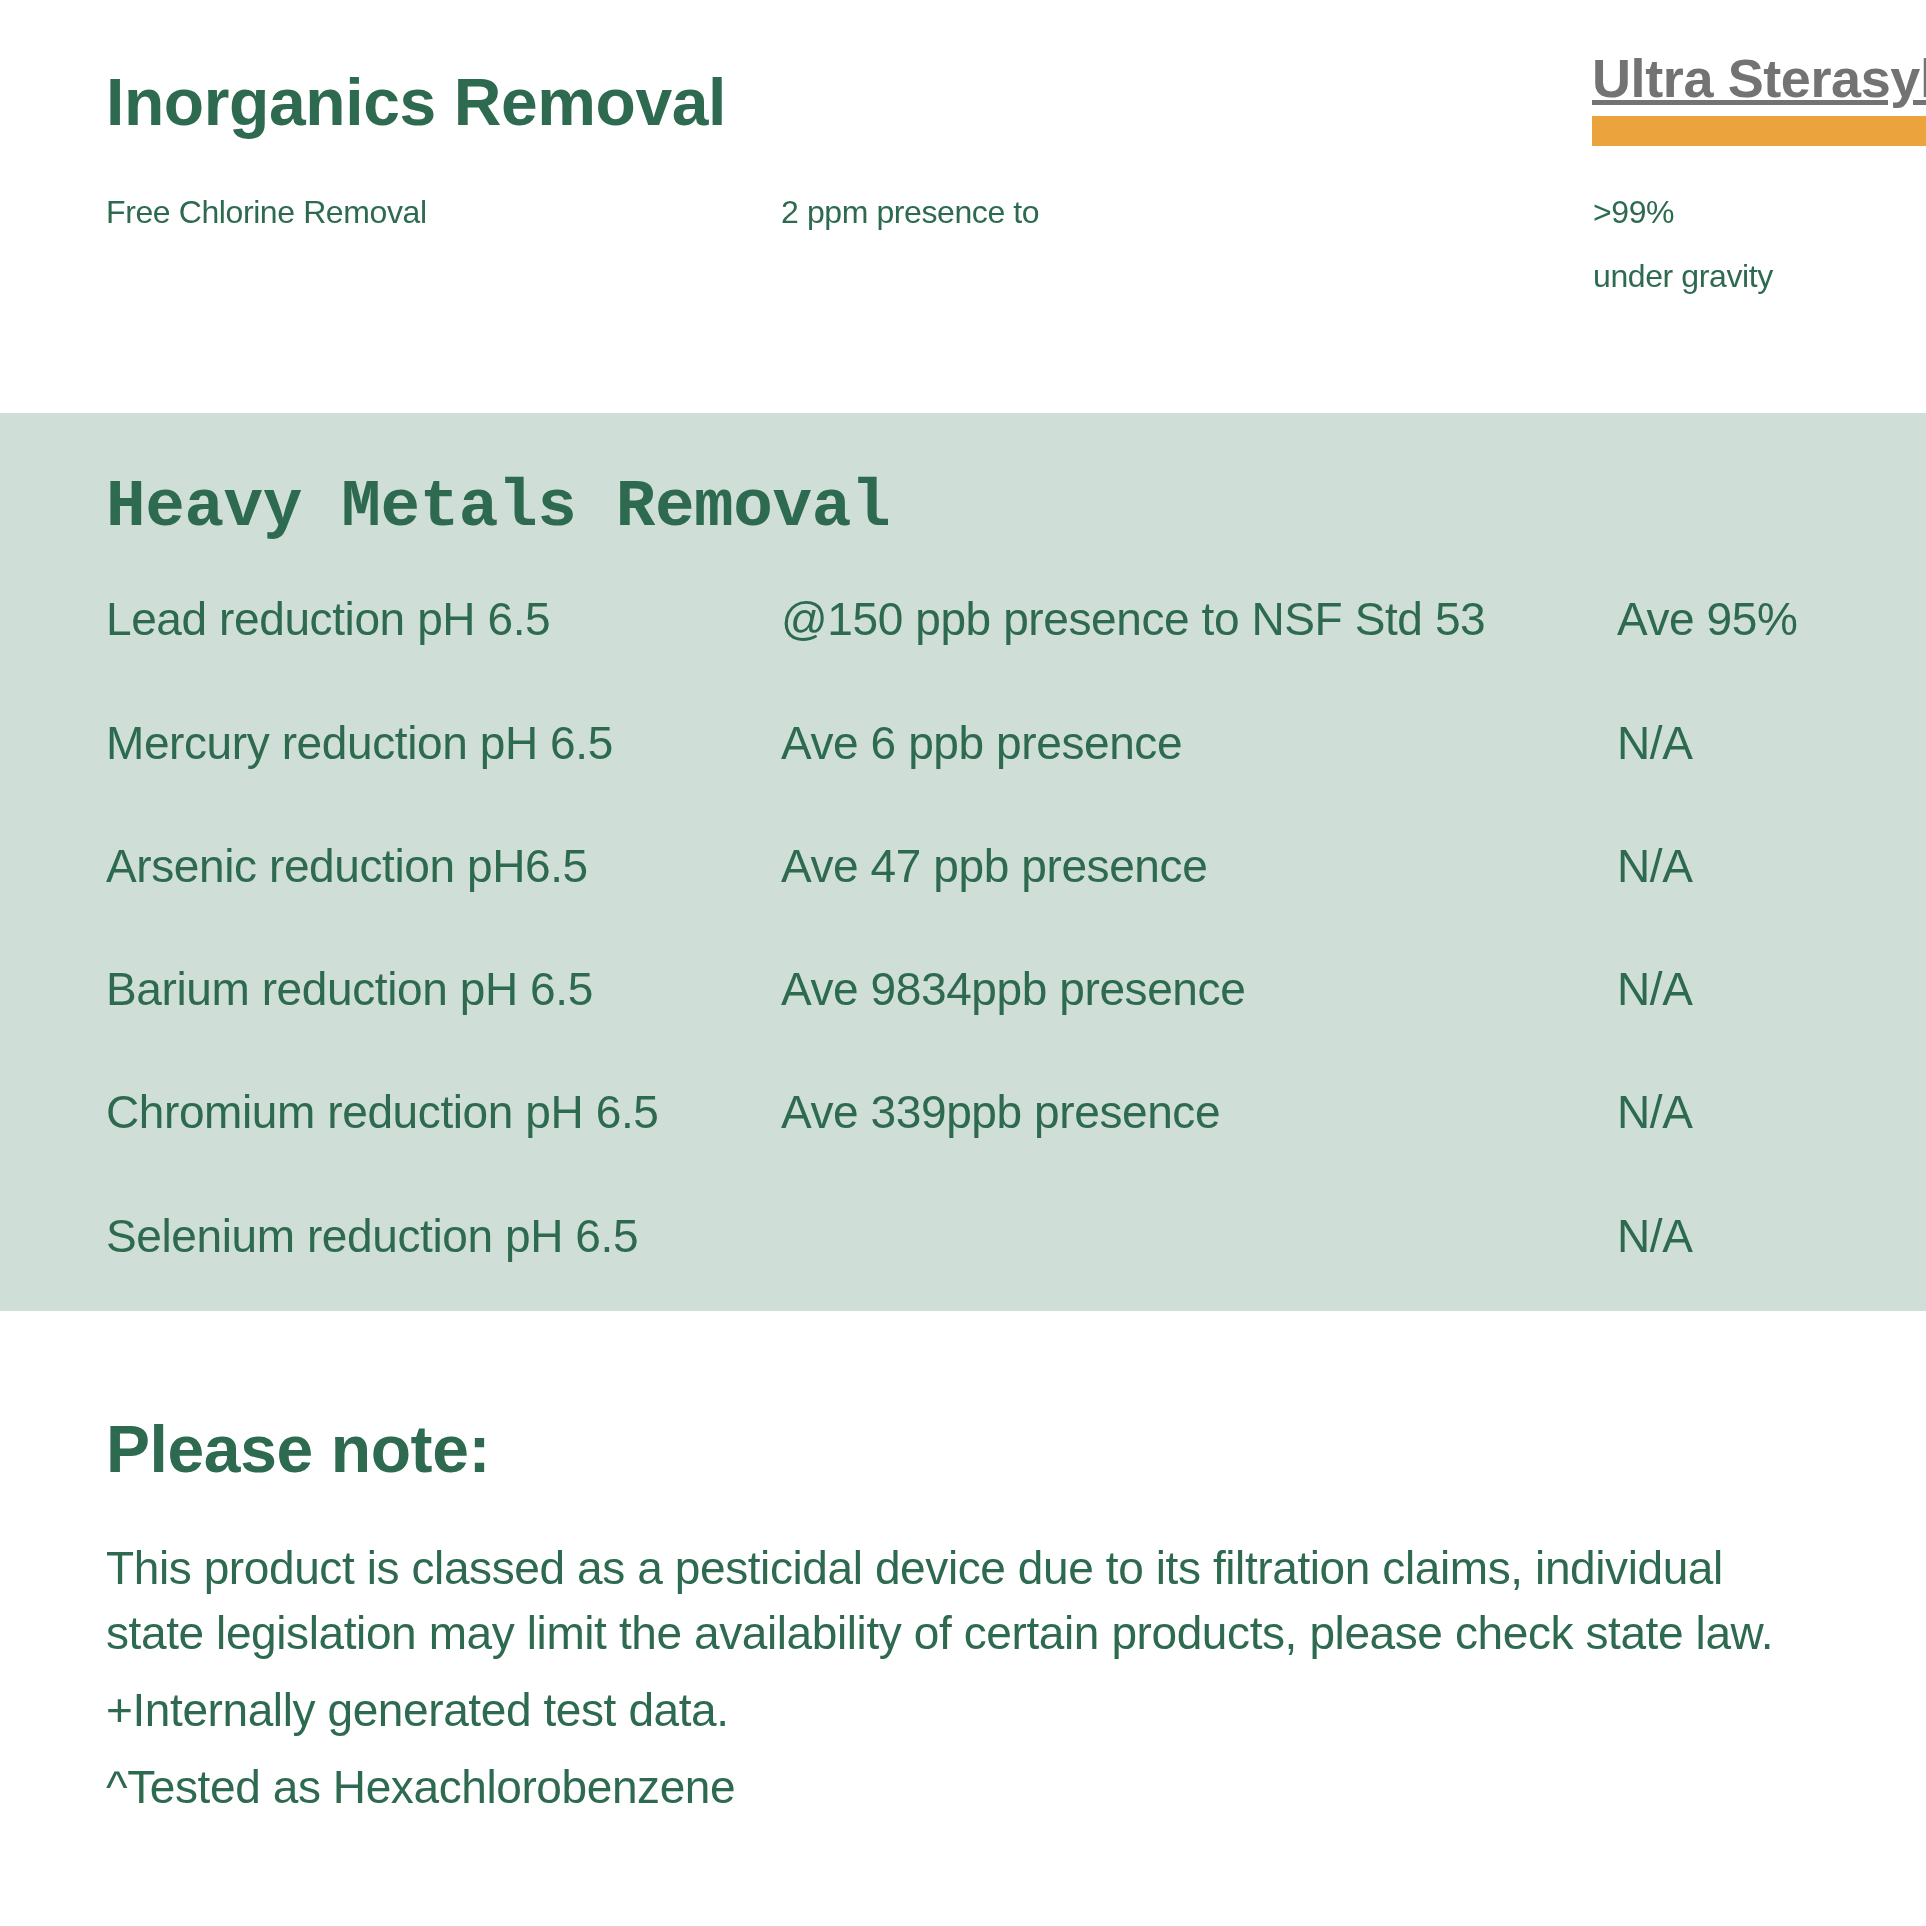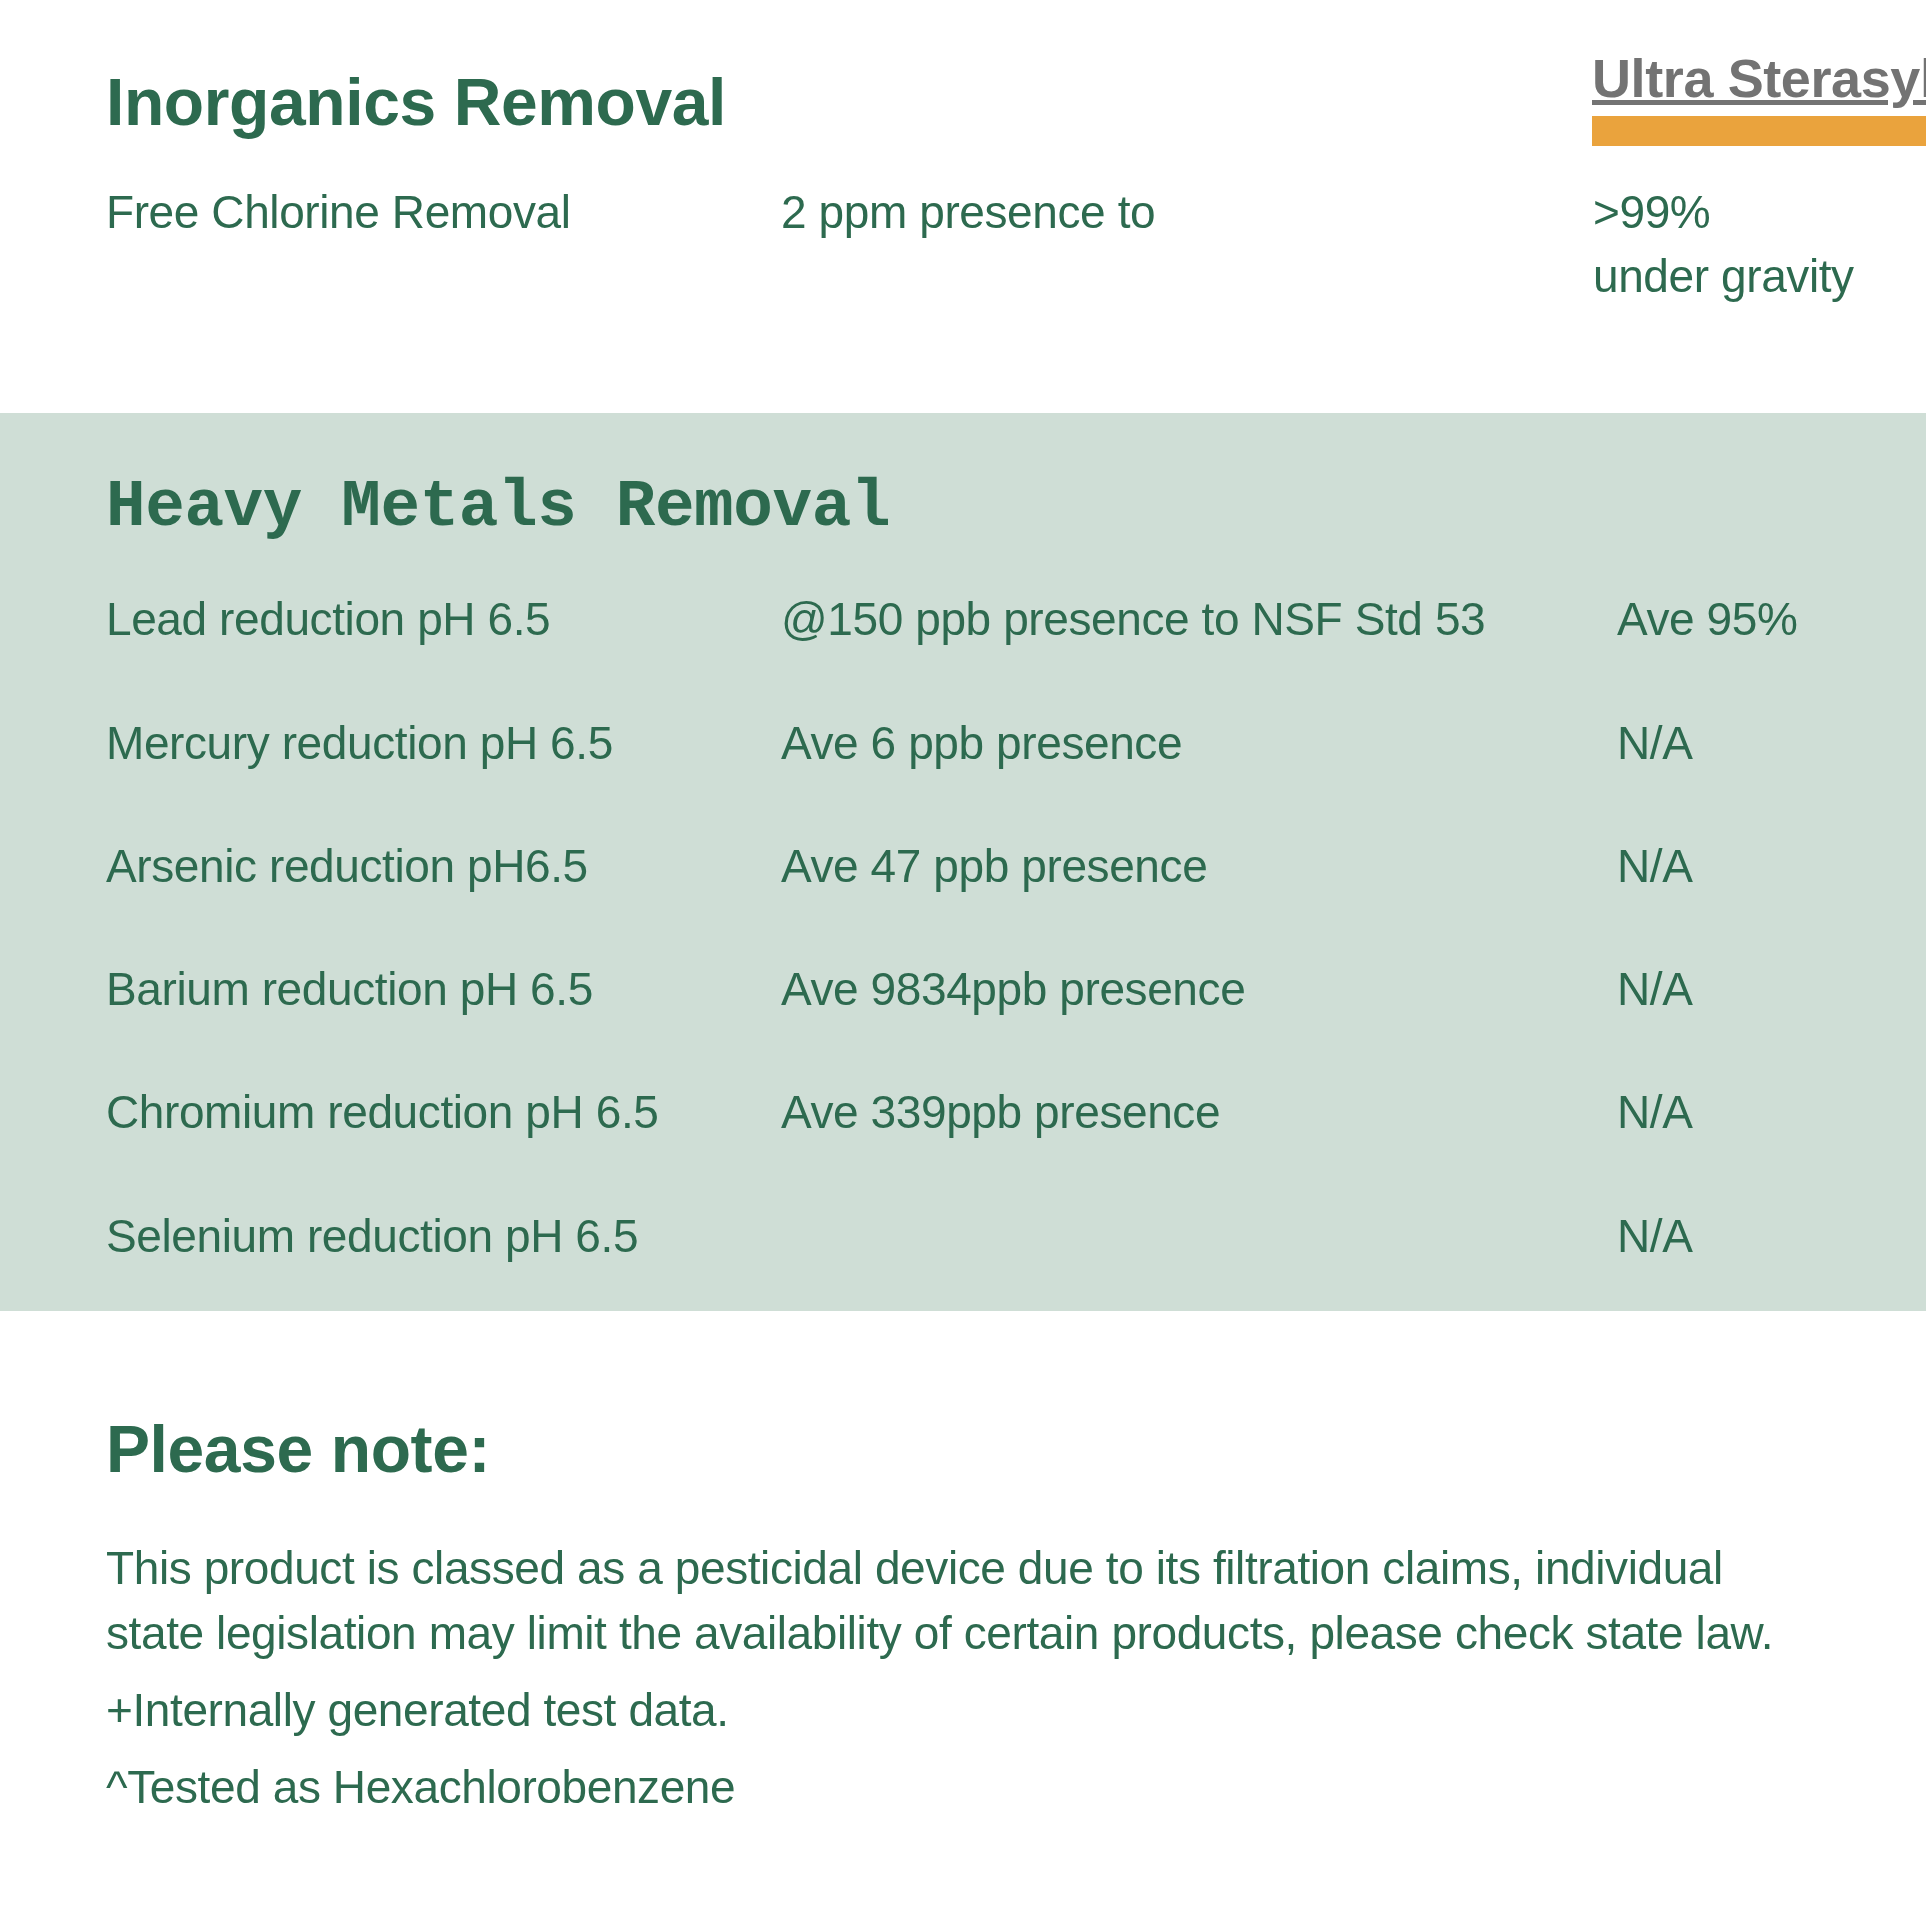--- a/index.html
+++ b/index.html
@@ -32,21 +32,21 @@
     line-height: 1.1;
     color: #737373;
     white-space: nowrap;
     text-decoration: underline;
   }
   .brand-bar {
     background: #eaa33d;
     height: 30px;
   }
   .body-text {
-    font-size: 46px;
+    font-size: 32px;
     font-weight: 400;
     line-height: 64px;
     color: #2d6a4f;
     white-space: nowrap;
   }
   .cell {
     position: absolute;
     font-size: 46px;
     font-weight: 400;
     line-height: 1.15;

